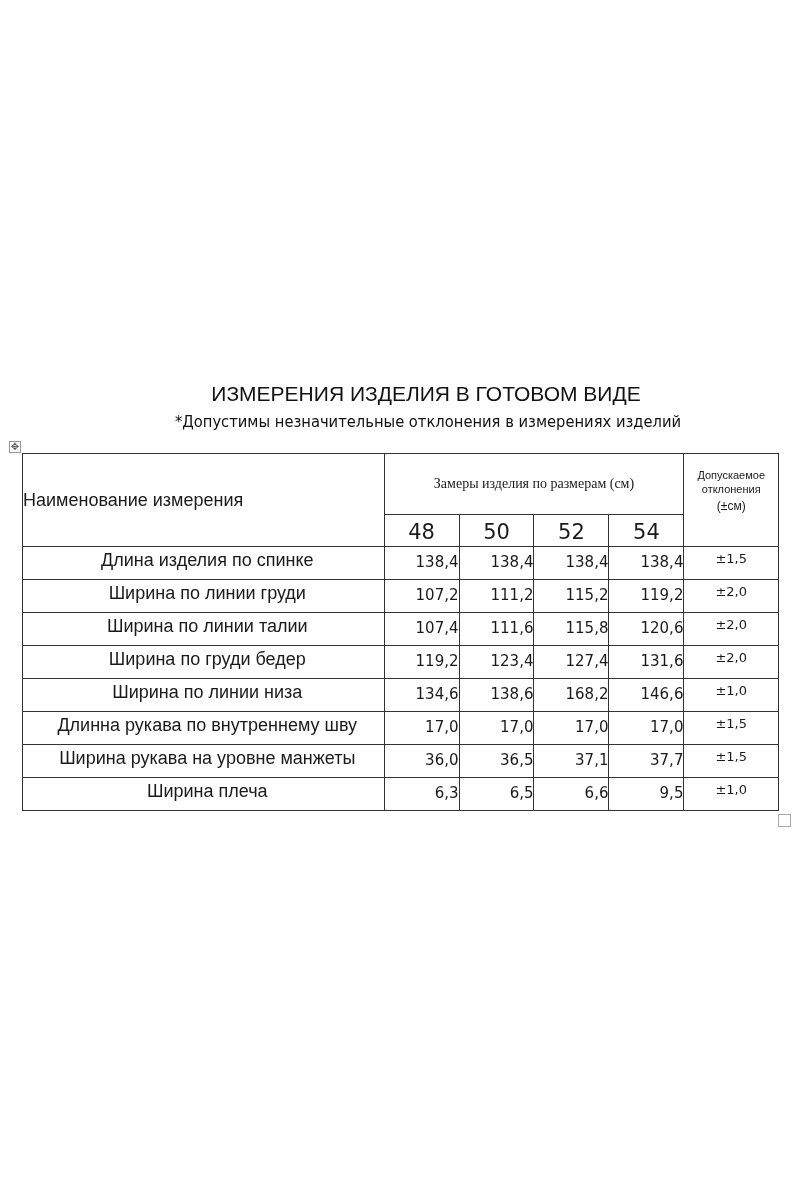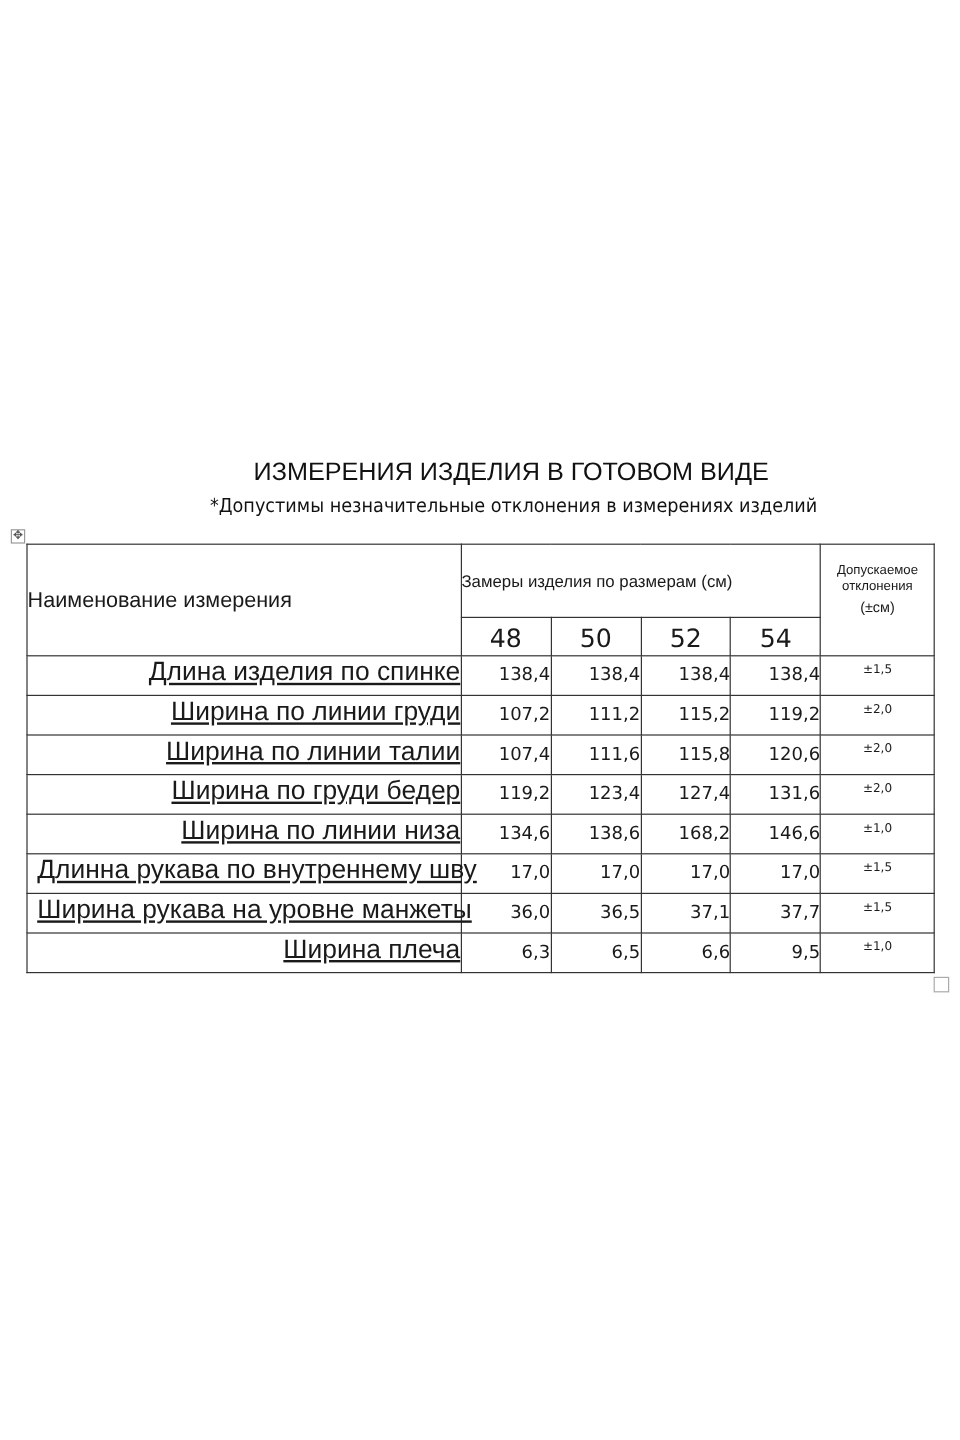--- a/index.html
+++ b/index.html
@@ -34,43 +34,42 @@
     border: 1.5px solid #333; padding: 0; font-weight: normal;
   }
   .col-name { width: 352px; }
   .col-size { width: 73px; }
   .col-tol { width: 92px; }
   .h-name {
     font-family: "Liberation Sans", sans-serif; font-size: 18px; text-align: left;
     vertical-align: middle; height: 60px;
   }
   .h-group {
-    font-family: Liberation Sans, sans-serif; font-size: 14px; text-align: left;
+    font-family: Liberation Serif, serif; font-size: 14px; text-align: center;
     height: 60px; vertical-align: middle;
   }
   .h-tol {
     font-family: "Liberation Sans", sans-serif; font-size: 11px; text-align: center;
     line-height: 14px; vertical-align: top; padding-top: 14px !important;
   }
   .h-size {
     font-family: "DejaVu Sans", sans-serif; font-size: 21px; text-align: center;
     height: 31px; vertical-align: bottom; line-height: 28px;
   }
   td.name {
-    font-family: "Liberation Sans", sans-serif; font-size: 22px; text-align: right;
+    font-family: "Liberation Sans", sans-serif; font-size: 18px; text-align: center;
     padding-left: 8px !important; height: 32px; vertical-align: top; line-height: 26px;
     white-space: nowrap;
-    text-decoration: underline;
   }
   td.val {
     font-family: "DejaVu Sans", sans-serif; font-size: 15px; text-align: right;
     vertical-align: top; line-height: 30px; height: 32px;
   }
   td.tol {
-    font-family: "DejaVu Sans", sans-serif; font-size: 10px; text-align: center;
+    font-family: "DejaVu Sans", sans-serif; font-size: 13px; text-align: center;
     vertical-align: top; line-height: 24px;
   }
 </style>
 </head>
 <body>
 
 <div class="title">ИЗМЕРЕНИЯ ИЗДЕЛИЯ В ГОТОВОМ ВИДЕ</div>
 <div class="subtitle">*Допустимы незначительные отклонения в измерениях изделий</div>
 
 <div class="move-handle">✥</div>

